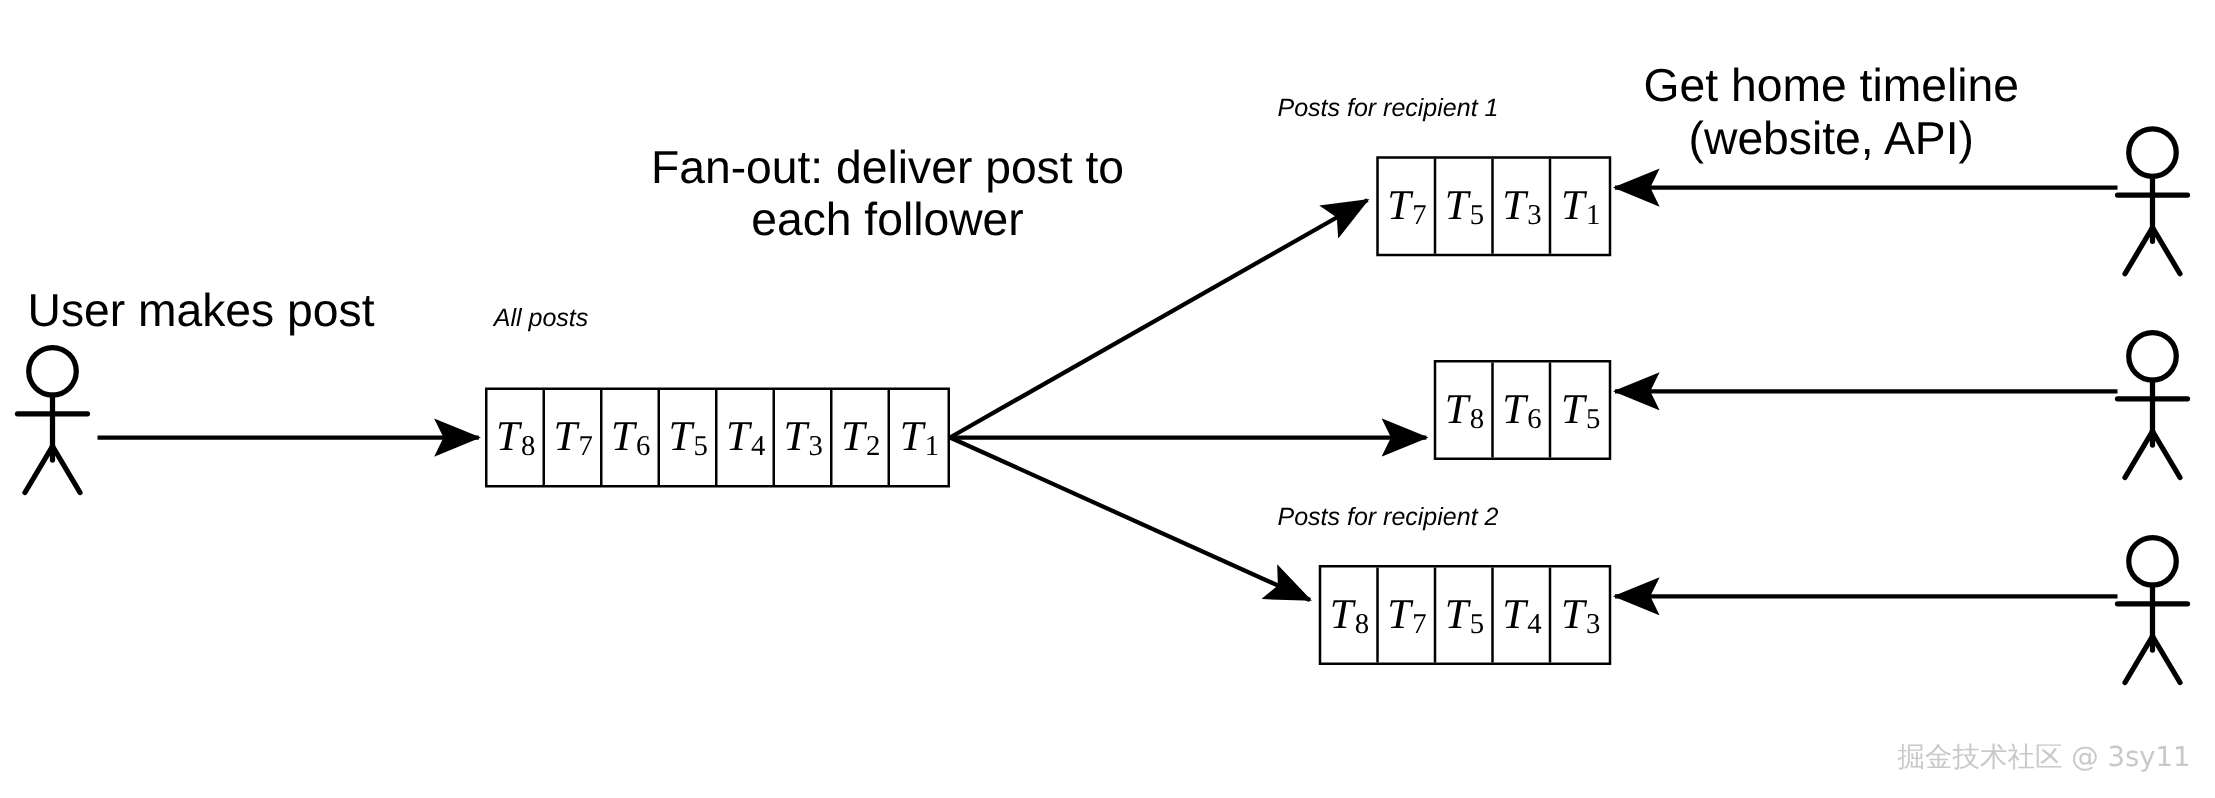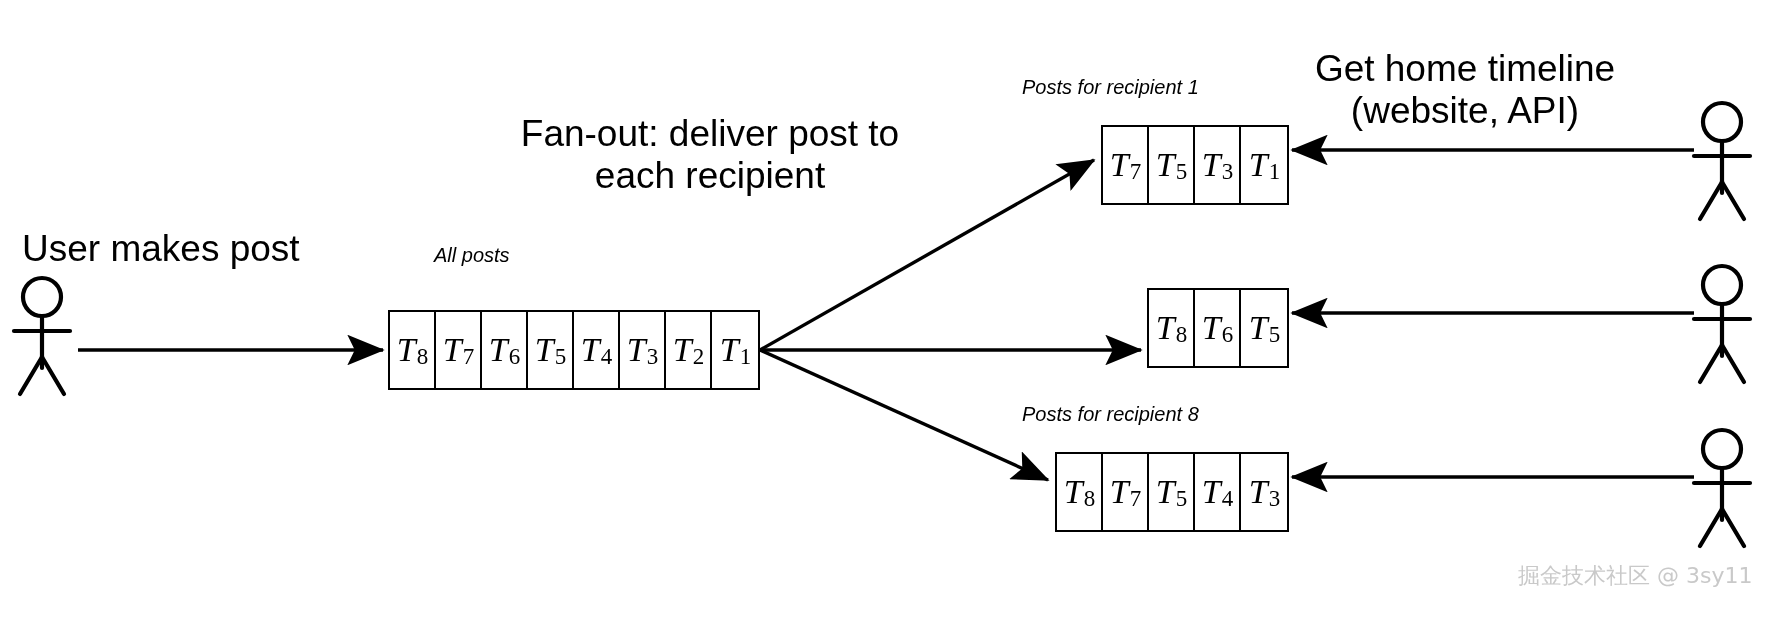--- a/index.html
+++ b/index.html
@@ -126,31 +126,31 @@
       <line x1="1694" y1="483" x2="1750" y2="483"></line>
       <line x1="1722" y1="509" x2="1700" y2="546"></line>
       <line x1="1722" y1="509" x2="1744" y2="546"></line>
     </g>
     <line x1="1694" y1="477" x2="1292" y2="477" stroke="#000000" stroke-width="3.4" marker-end="url(#arrowhead)"></line>
   </svg>
 
   <div class="lbl lbl-plain" style="left:10px; top:228px; width:270px;margin-left:12px;">User makes post</div>
 
   <div class="lbl lbl-plain" style="left:520px; top:113px; width:380px;">Fan-out: deliver post to</div>
-  <div class="lbl lbl-plain" style="left:520px; top:155px; width:380px;">each recipient</div>
+  <div class="lbl lbl-plain" style="left:520px; top:155px; width:380px;">each follower</div>
 
   <div class="lbl lbl-plain" style="left:1290px; top:48px; width:350px;">Get home timeline</div>
   <div class="lbl lbl-plain" style="left:1290px; top:90px; width:350px;">(website, API)</div>
 
-  <div class="lbl lbl-italic" style="left:395px; top:244px;margin-left:39px;">All posts</div>
+  <div class="lbl lbl-italic" style="left:395px; top:244px;">All posts</div>
 
   <div class="lbl lbl-italic" style="left:1022px; top:76px;">Posts for recipient 1</div>
 
 
-  <div class="lbl lbl-italic" style="left:1022px; top:403px;">Posts for recipient 8</div>
+  <div class="lbl lbl-italic" style="left:1022px; top:403px;">Posts for recipient 2</div>
 
   <div class="boxrow" id="all-posts-box" style="left:388px; top:310px; height:80px;">
       <div class="cell" style="width: 46px;">
         <span>T</span>
         <span class="sub">8</span>
       </div>
       <div class="cell" style="width: 46px;">
         <span>T</span>
         <span class="sub">7</span>
       </div>
@@ -230,15 +230,15 @@
       <div class="cell" style="width: 46px;">
         <span>T</span>
         <span class="sub">4</span>
       </div>
       <div class="cell" style="width: 46px;">
         <span>T</span>
         <span class="sub">3</span>
       </div>
     </div>
 
-  <div class="watermark" style="left:1518px; top:561px;">掘金技术社区 @ 3sy11</div>
+  <div class="watermark" style="left:1518px; top:591px;">掘金技术社区 @ 3sy11</div>
 
 </div>
 
 </body></html>

